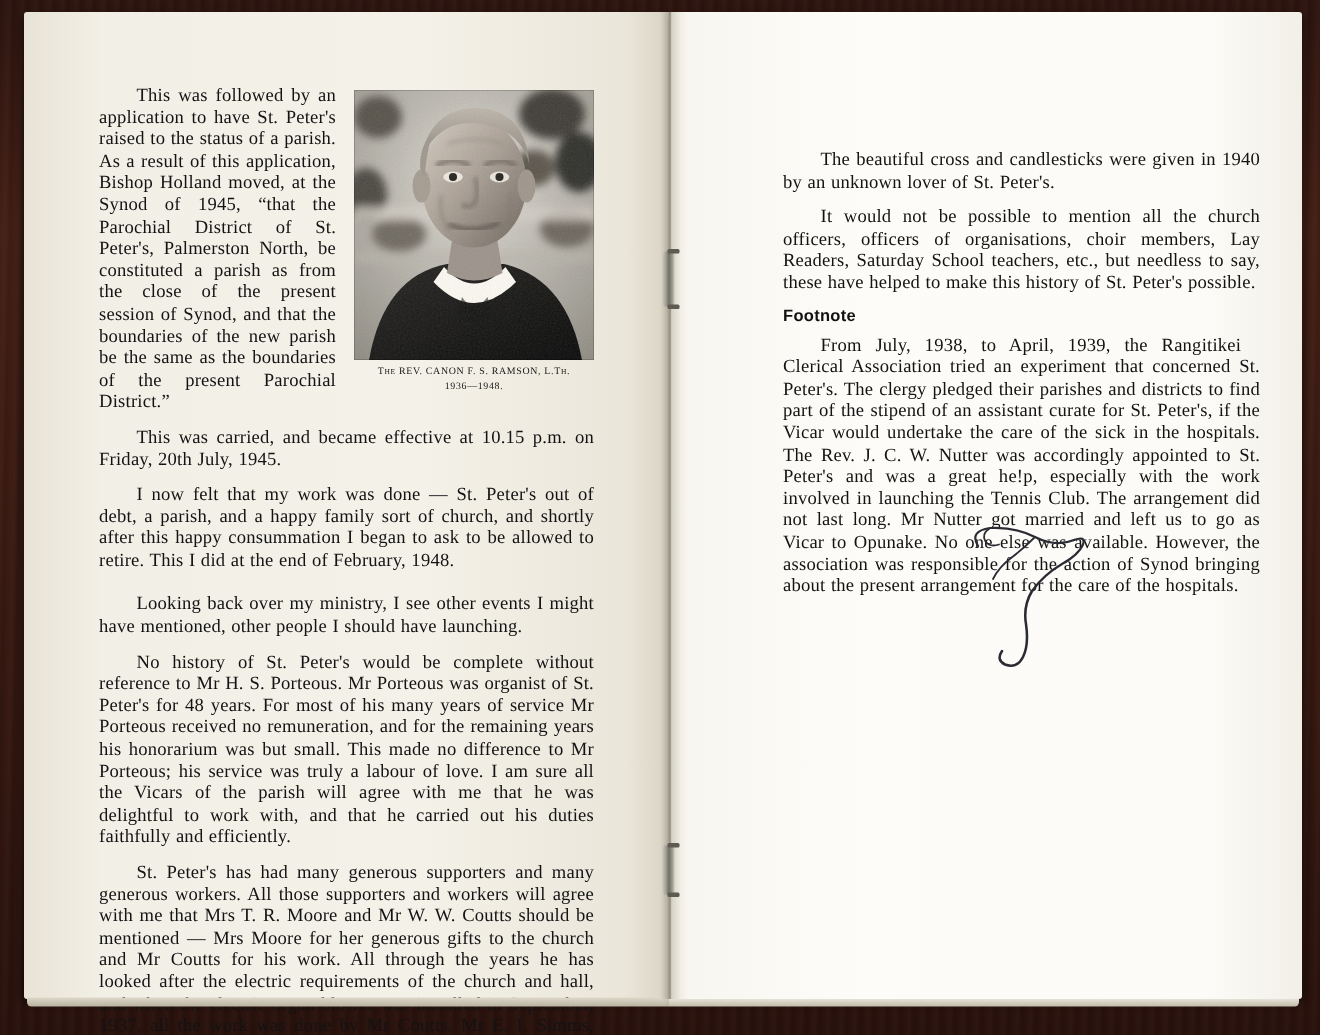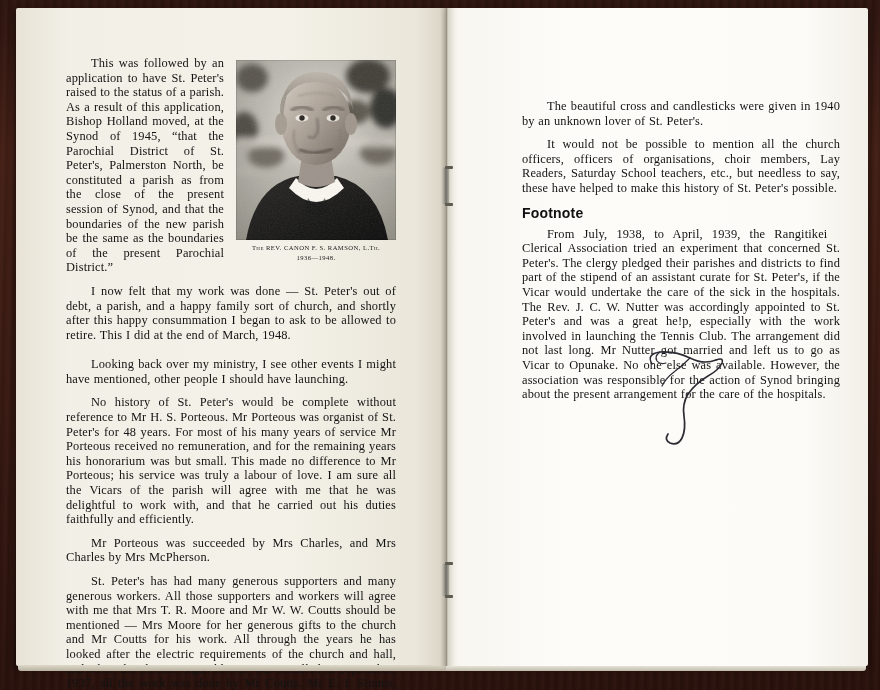--- a/index.html
+++ b/index.html
@@ -158,21 +158,21 @@
     line-height: 14.6px;
     text-align: justify;
     text-indent: 25px;
     letter-spacing: .15px;
     word-spacing: .4px;
   }
 
   h3.section-head {
     margin: 6px 0 6px 0;
     font-family: "Liberation Sans", sans-serif;
-    font-size: 14px;
+    font-size: 11px;
     font-weight: bold;
     letter-spacing: .2px;
     color: #111;
   }
 
   
   .wrap-para {
     font-size: 12.4px;
     line-height: 14.6px;
     text-align: justify;
@@ -322,28 +322,28 @@
                 <rect x="0" y="0" width="160" height="180" fill="none" stroke="#000" stroke-opacity=".22" stroke-width="1"></rect>
               </svg>
             </div>
             <figcaption class="photo-caption">
               <span class="cap-line1 sc">The REV. CANON F. S. RAMSON, L.Th.</span>
               <span class="cap-line2">1936—1948.</span>
             </figcaption>
           </figure>
 
           <p class="para">This was followed by an application to have St. Peter's raised to the status of a parish. As a result of this application, Bishop Holland moved, at the Synod of 1945, “that the Parochial District of St. Peter's, Palmerston North, be constituted a parish as from the close of the present session of Synod, and that the boundaries of the new parish be the same as the boundaries of the present Parochial District.”</p>
-          <p class="para">I now felt that my work was done — St. Peter's out of debt, a parish, and a happy family sort of church, and shortly after this happy consummation I began to ask to be allowed to retire. This I did at the end of March, 1948.</p>
+          <p class="para">This was carried, and became effective at 10.15 p.m. on Friday, 20th July, 1945.</p>
+          <p class="para">I now felt that my work was done — St. Peter's out of debt, a parish, and a happy family sort of church, and shortly after this happy consummation I began to ask to be allowed to retire. This I did at the end of February, 1948.</p>
         </div>
 
         <div style="clear:both; height:6px;"></div>
 
         <p class="para">Looking back over my ministry, I see other events I might have mentioned, other people I should have launching.</p>
         <p class="para">No history of St. Peter's would be complete without reference to Mr H. S. Porteous. Mr Porteous was organist of St. Peter's for 48 years. For most of his many years of service Mr Porteous received no remuneration, and for the remaining years his honorarium was but small. This made no difference to Mr Porteous; his service was truly a labour of love. I am sure all the Vicars of the parish will agree with me that he was delightful to work with, and that he carried out his duties faithfully and efficiently.</p>
-        <p class="para">Mr Porteous was succeeded by Mrs Charles, and Mrs Charles by Mrs McPherson.</p>
         <p class="para">St. Peter's has had many generous supporters and many generous workers. All those supporters and workers will agree with me that Mrs T. R. Moore and Mr W. W. Coutts should be mentioned — Mrs Moore for her generous gifts to the church and Mr Coutts for his work. All through the years he has looked after the electric requirements of the church and hall, and when the electric organ blower was installed in September, 1937, all the work was done by Mr Coutts. Mr E. I. Simms, too, served his church in very many ways, and was always available when wanted.</p>
       </div>
 
       <div class="speck" style="left:248px; top:620px; width:2px; height:2px;"></div>
     </div>
 
     <div class="page page-right">
       <div class="col text-right">
 
         <p class="para">The beautiful cross and candlesticks were given in 1940 by an unknown lover of St. Peter's.</p>

